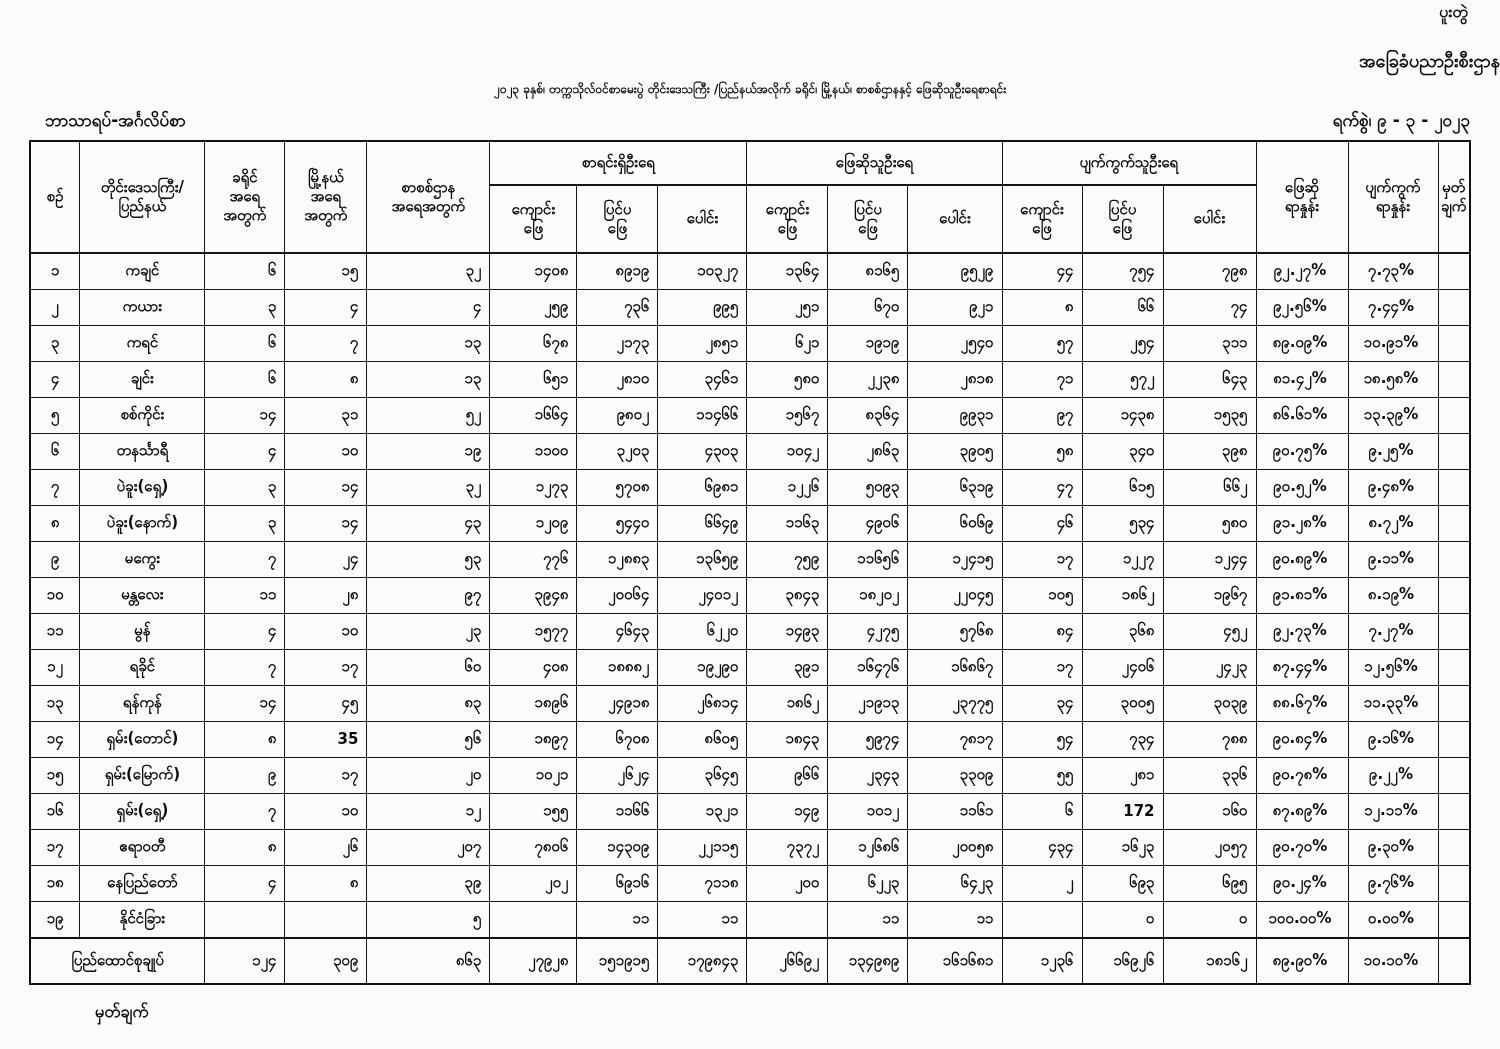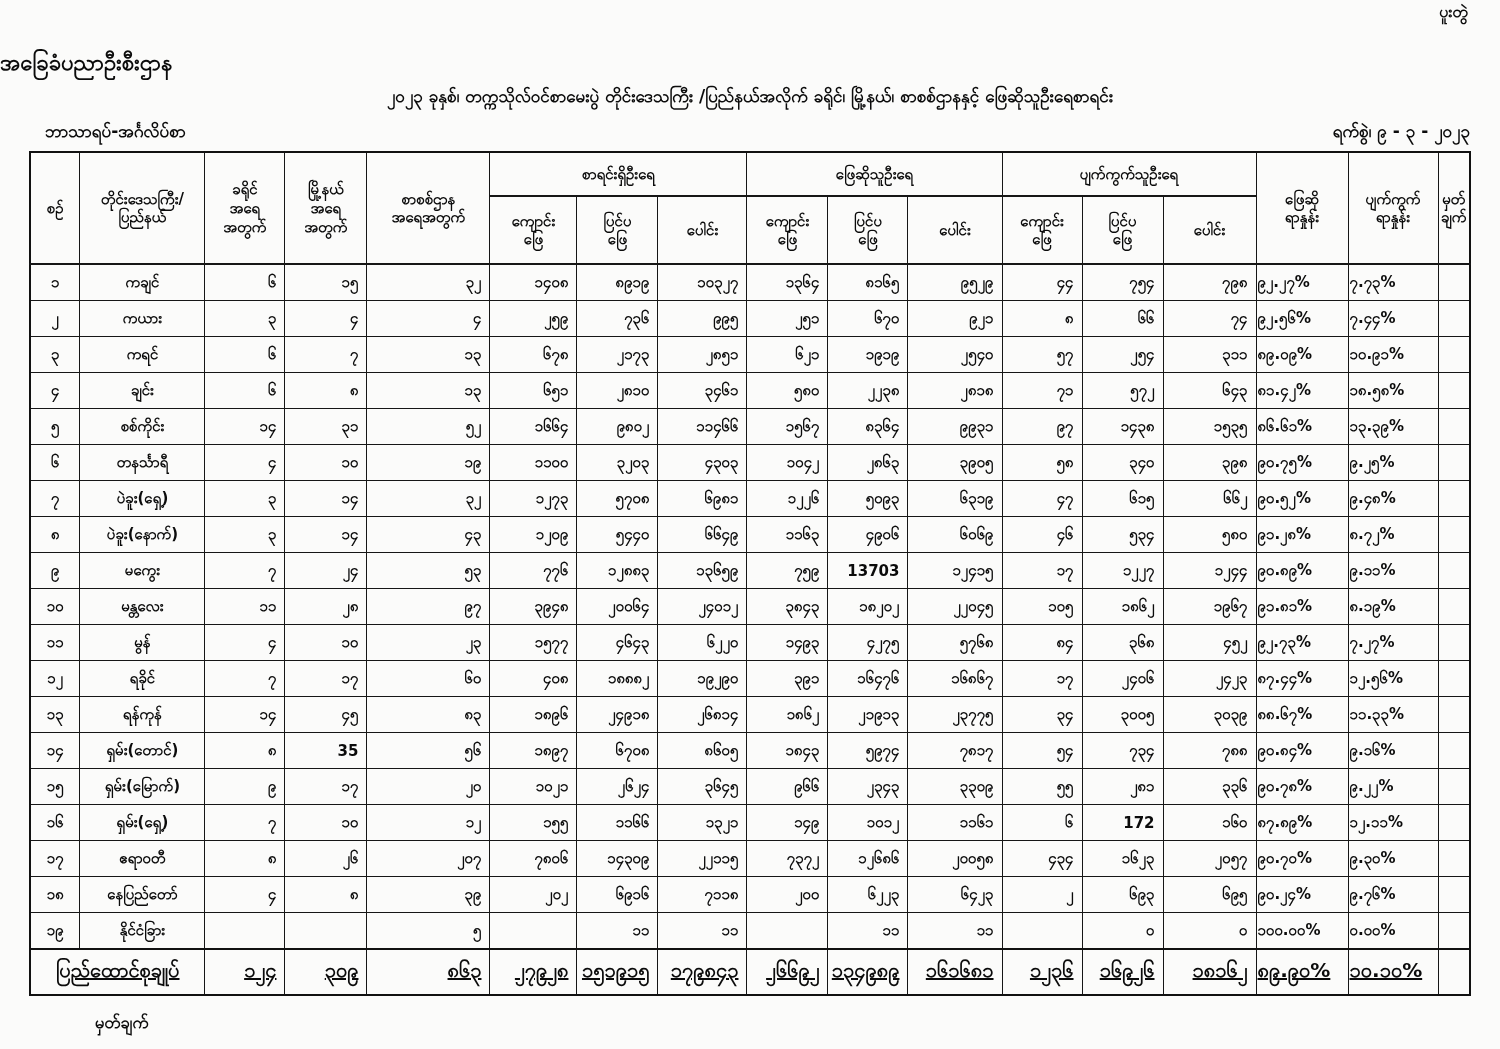--- a/index.html
+++ b/index.html
@@ -2,40 +2,40 @@
 <html><head>
 <meta charset="utf-8">
 <style>
   html,body{margin:0;padding:0;}
   body{
     width:1500px;height:1049px;background:#fbfbfa;color:#0b0b0b;
     font-family:"DejaVu Sans","Liberation Sans",sans-serif;
     position:relative;overflow:hidden;
   }
   .attach{position:absolute;top:1px;right:32px;font-size:16px;font-weight:bold;}
-  .dept{ text-align:left;padding-top:50px;font-size:22px;font-weight:bold;line-height:1.2;}
-  .title{text-align:center;font-size:17px;font-weight:bold;margin-top:9px;}
+  .dept{ text-align:right;padding-top:50px;font-size:18px;font-weight:bold;line-height:1.2;}
+  .title{text-align:center;font-size:12px;font-weight:bold;margin-top:9px;}
   .meta{ display:flex;justify-content:space-between;align-items:flex-end;
          padding:10px 30px 6px 30px;font-size:17px;font-weight:bold;margin-left:15px;}
   table{border-collapse:collapse;table-layout:fixed;width:1440px;margin:0 auto;
         border:2.5px solid #111;}
   th,td{border:1.5px solid #161616;overflow:hidden;}
   thead th{
     font-size:15px;font-weight:bold;text-align:center;vertical-align:middle;
     white-space:pre-line;line-height:1.25;padding:2px 1px;
     border-bottom-width:2px;
   }
   thead tr.h1 th{height:38px;}
   thead tr.h2 th{height:62px;}
   tbody td{height:33px;font-size:15px;font-weight:bold;vertical-align:middle;
            white-space:nowrap;}
   td.a-c{text-align:center;}
   td.a-r{text-align:right;padding-right:8px;}
-  td.a-p{text-align:left;padding-right:5px;}
-  tr.total-row td{height:42px;border-top:2.5px solid #111;font-size:20px;text-decoration:underline;}
+  td.a-p{text-align:center;padding-right:5px;}
+  tr.total-row td{height:42px;border-top:2.5px solid #111;font-size:15px;}
   .footnote{display:flex;gap:52px;padding:16px 0 0 95px;font-size:16.5px;font-weight:bold;}
 </style>
 </head>
 <body>
 
 <div class="attach">ပူးတွဲ</div>
 
 <div class="dept">အခြေခံပညာဦးစီးဌာန</div>
 <div class="title">၂၀၂၃ ခုနှစ်၊ တက္ကသိုလ်ဝင်စာမေးပွဲ တိုင်းဒေသကြီး /ပြည်နယ်အလိုက် ခရိုင်၊ မြို့နယ်၊ စာစစ်ဌာနနှင့် ဖြေဆိုသူဦးရေစာရင်း</div>
 
@@ -261,21 +261,21 @@
       <tr>
         <td class="a-c">၉</td>
         <td class="a-c">မကွေး</td>
         <td class="a-r">၇</td>
         <td class="a-r">၂၄</td>
         <td class="a-r">၅၃</td>
         <td class="a-r">၇၇၆</td>
         <td class="a-r">၁၂၈၈၃</td>
         <td class="a-r">၁၃၆၅၉</td>
         <td class="a-r">၇၅၉</td>
-        <td class="a-r">13703</td>
+        <td class="a-r">၁၁၆၅၆</td>
         <td class="a-r">၁၂၄၁၅</td>
         <td class="a-r">၁၇</td>
         <td class="a-r">၁၂၂၇</td>
         <td class="a-r">၁၂၄၄</td>
         <td class="a-p">၉၀.၈၉%</td>
         <td class="a-p">၉.၁၁%</td>
         <td class=""></td>
       </tr>
       <tr>
         <td class="a-c">၁၀</td>

